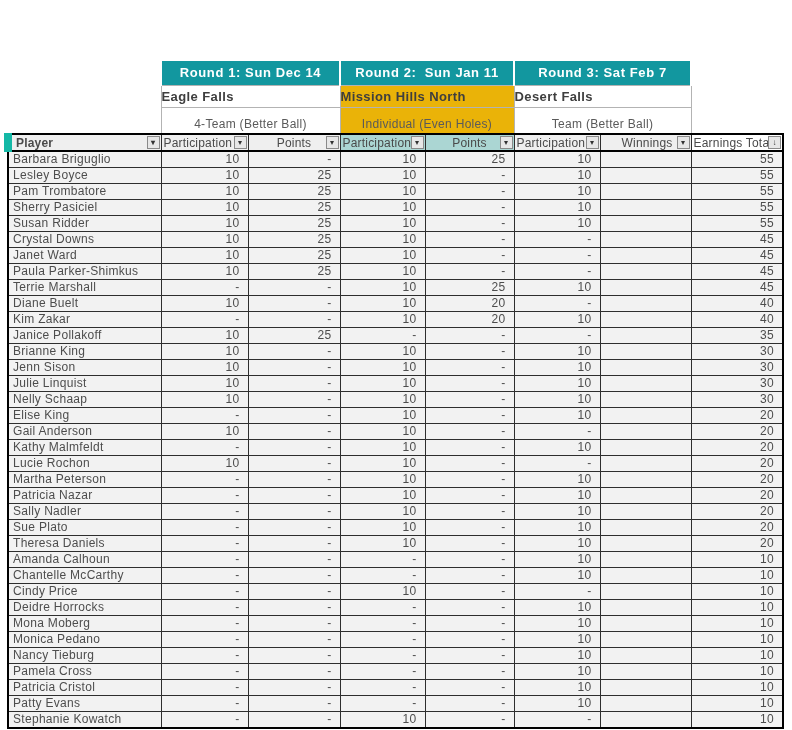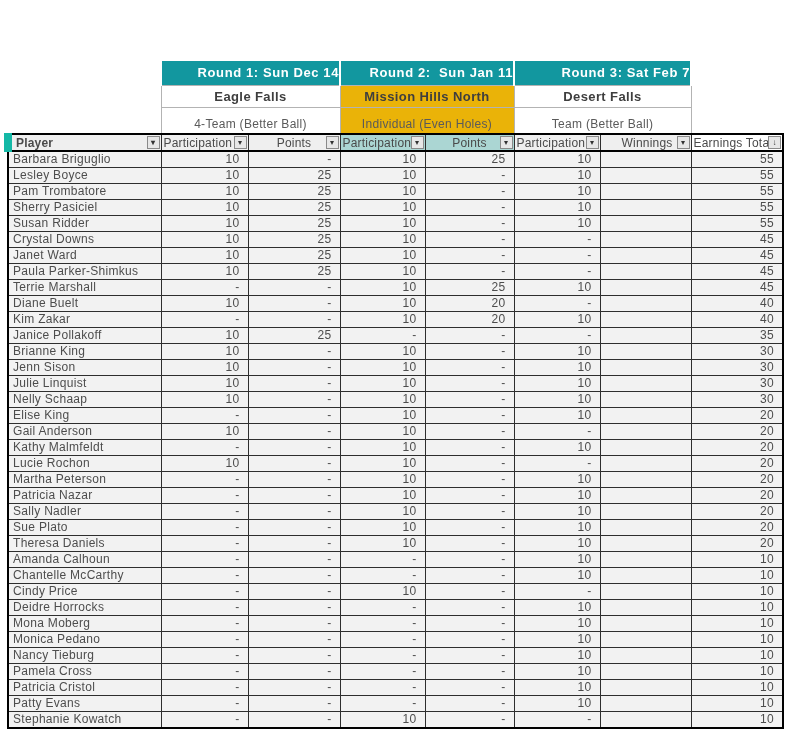--- a/index.html
+++ b/index.html
@@ -24,26 +24,26 @@
 
   td, th { padding:0; font-weight:normal; box-sizing:border-box; }
 
   
   tr.round-row  { height:24px; }
   tr.venue-row  { height:22px; }
   tr.format-row { height:27px; }
   td.band-spacer { background:#ffffff; border:none; }
   td.round-cell {
     background:#12979F; color:#ffffff; font-weight:bold; font-size:13px;
-    text-align:right; letter-spacing:0.6px; white-space:pre;
+    text-align:center; letter-spacing:0.6px; white-space:pre;
     border-left:2px solid #ffffff; border-right:2px solid #ffffff;
   }
   td.venue-cell {
     background:#ffffff; color:#3e3e3e; font-weight:bold; font-size:13px;
-    text-align:center; letter-spacing:0.4px;
+    text-align:left; letter-spacing:0.4px;
     border:1px solid #b3b3b3;
   }
   td.format-cell {
     background:#ffffff; color:#5a5a5a; font-size:12px;
     text-align:center; vertical-align:bottom; padding-bottom:2px;
     letter-spacing:0.3px; border:1px solid #b3b3b3;
   }
   td.teal-band { background:#eab308; }
   td.earnings-upper { background:#ffffff; border-left:1px solid #b3b3b3; }
 

